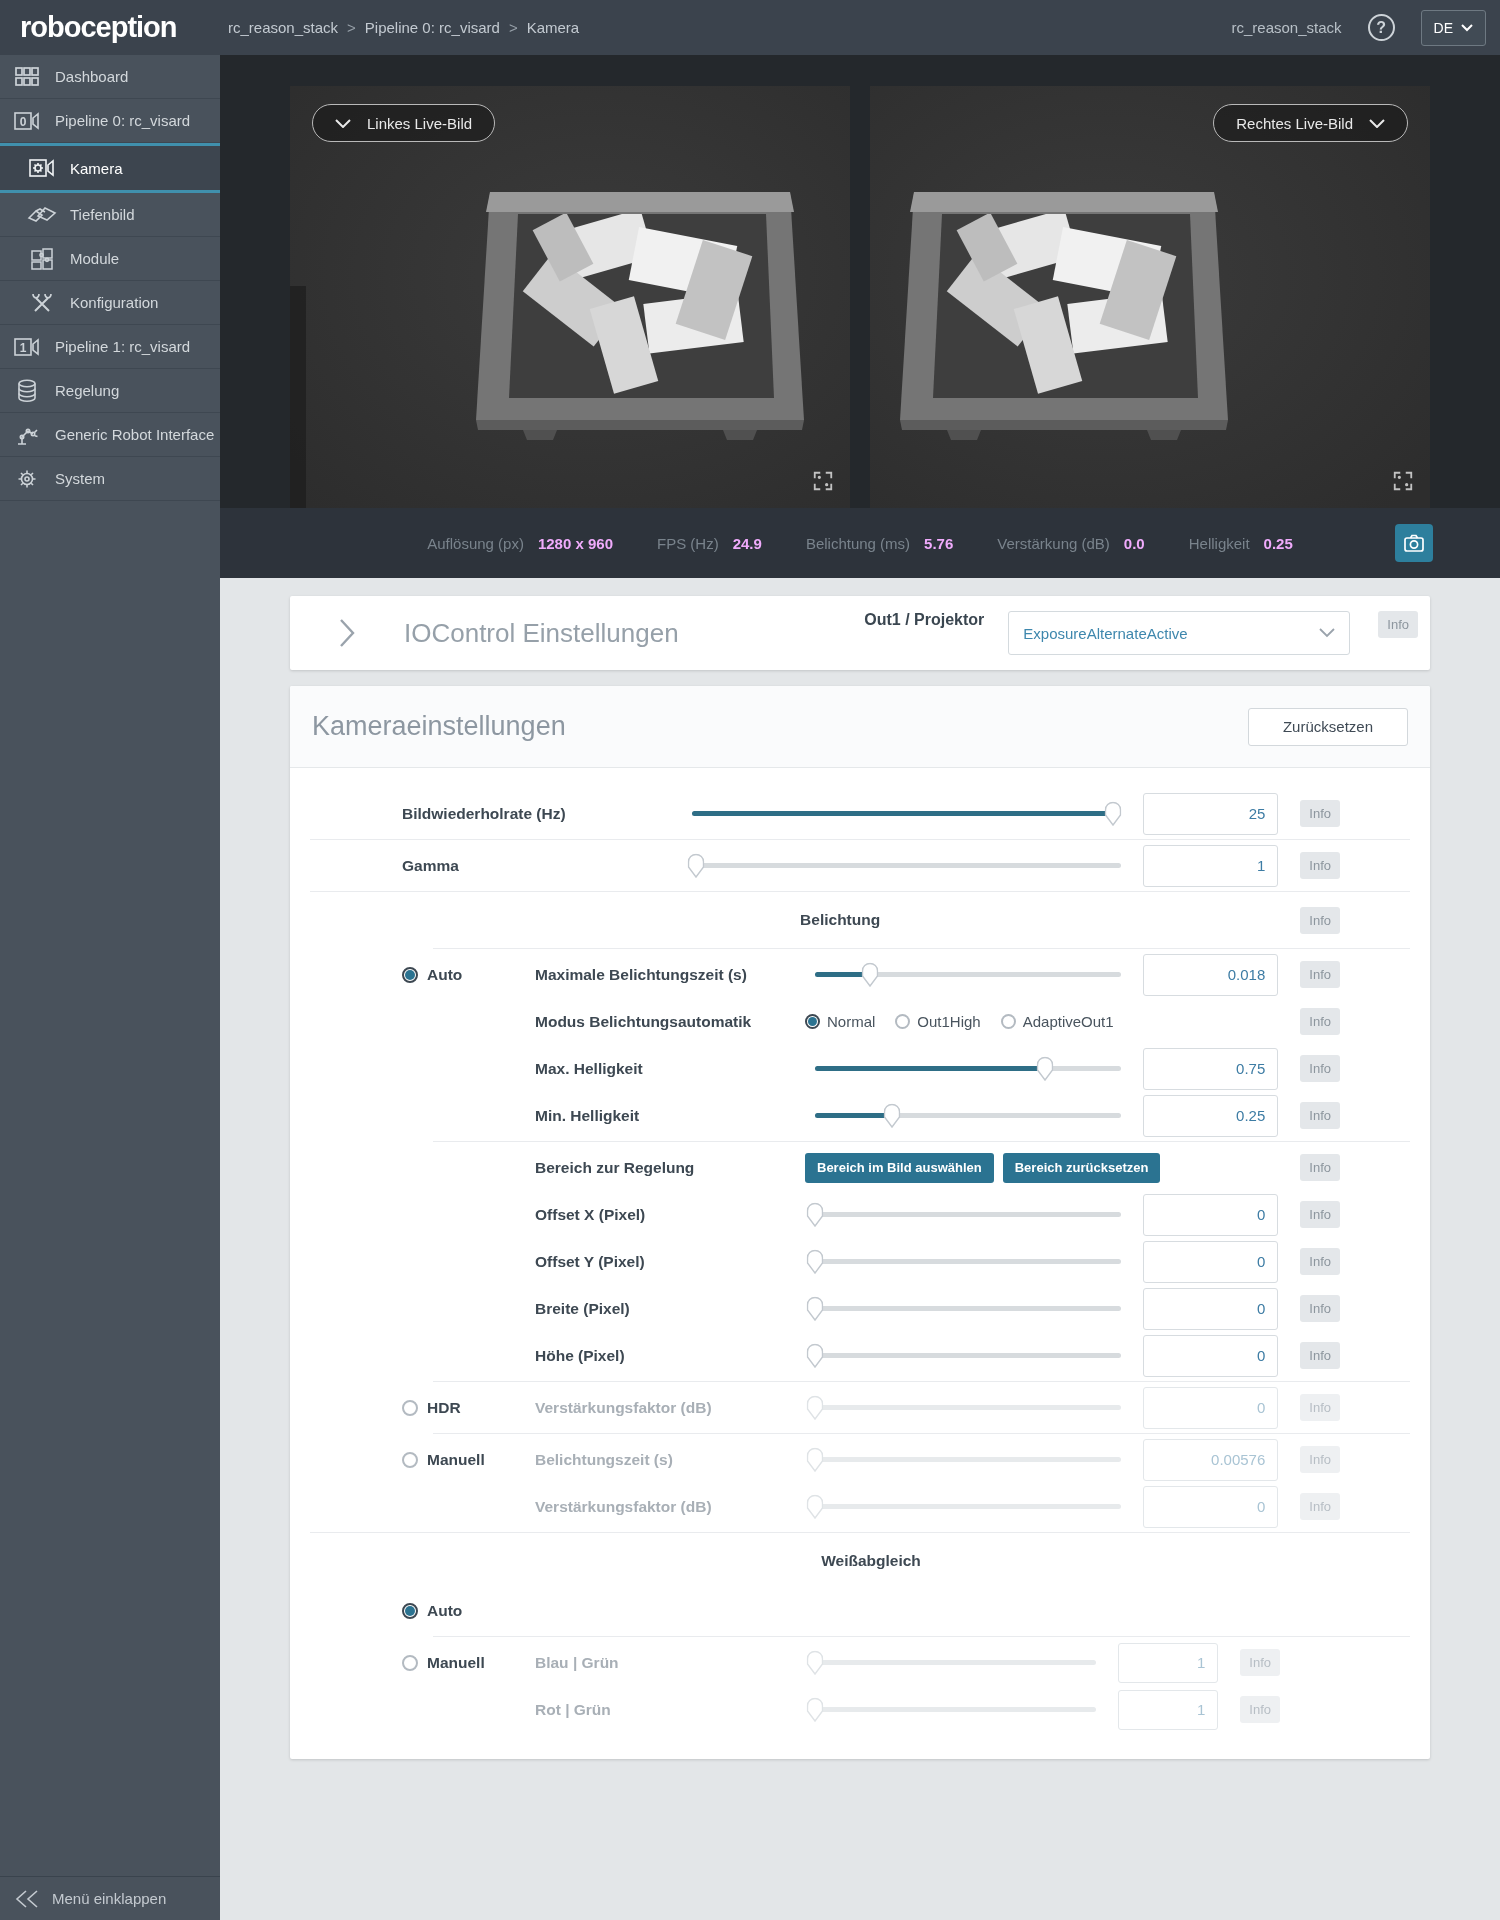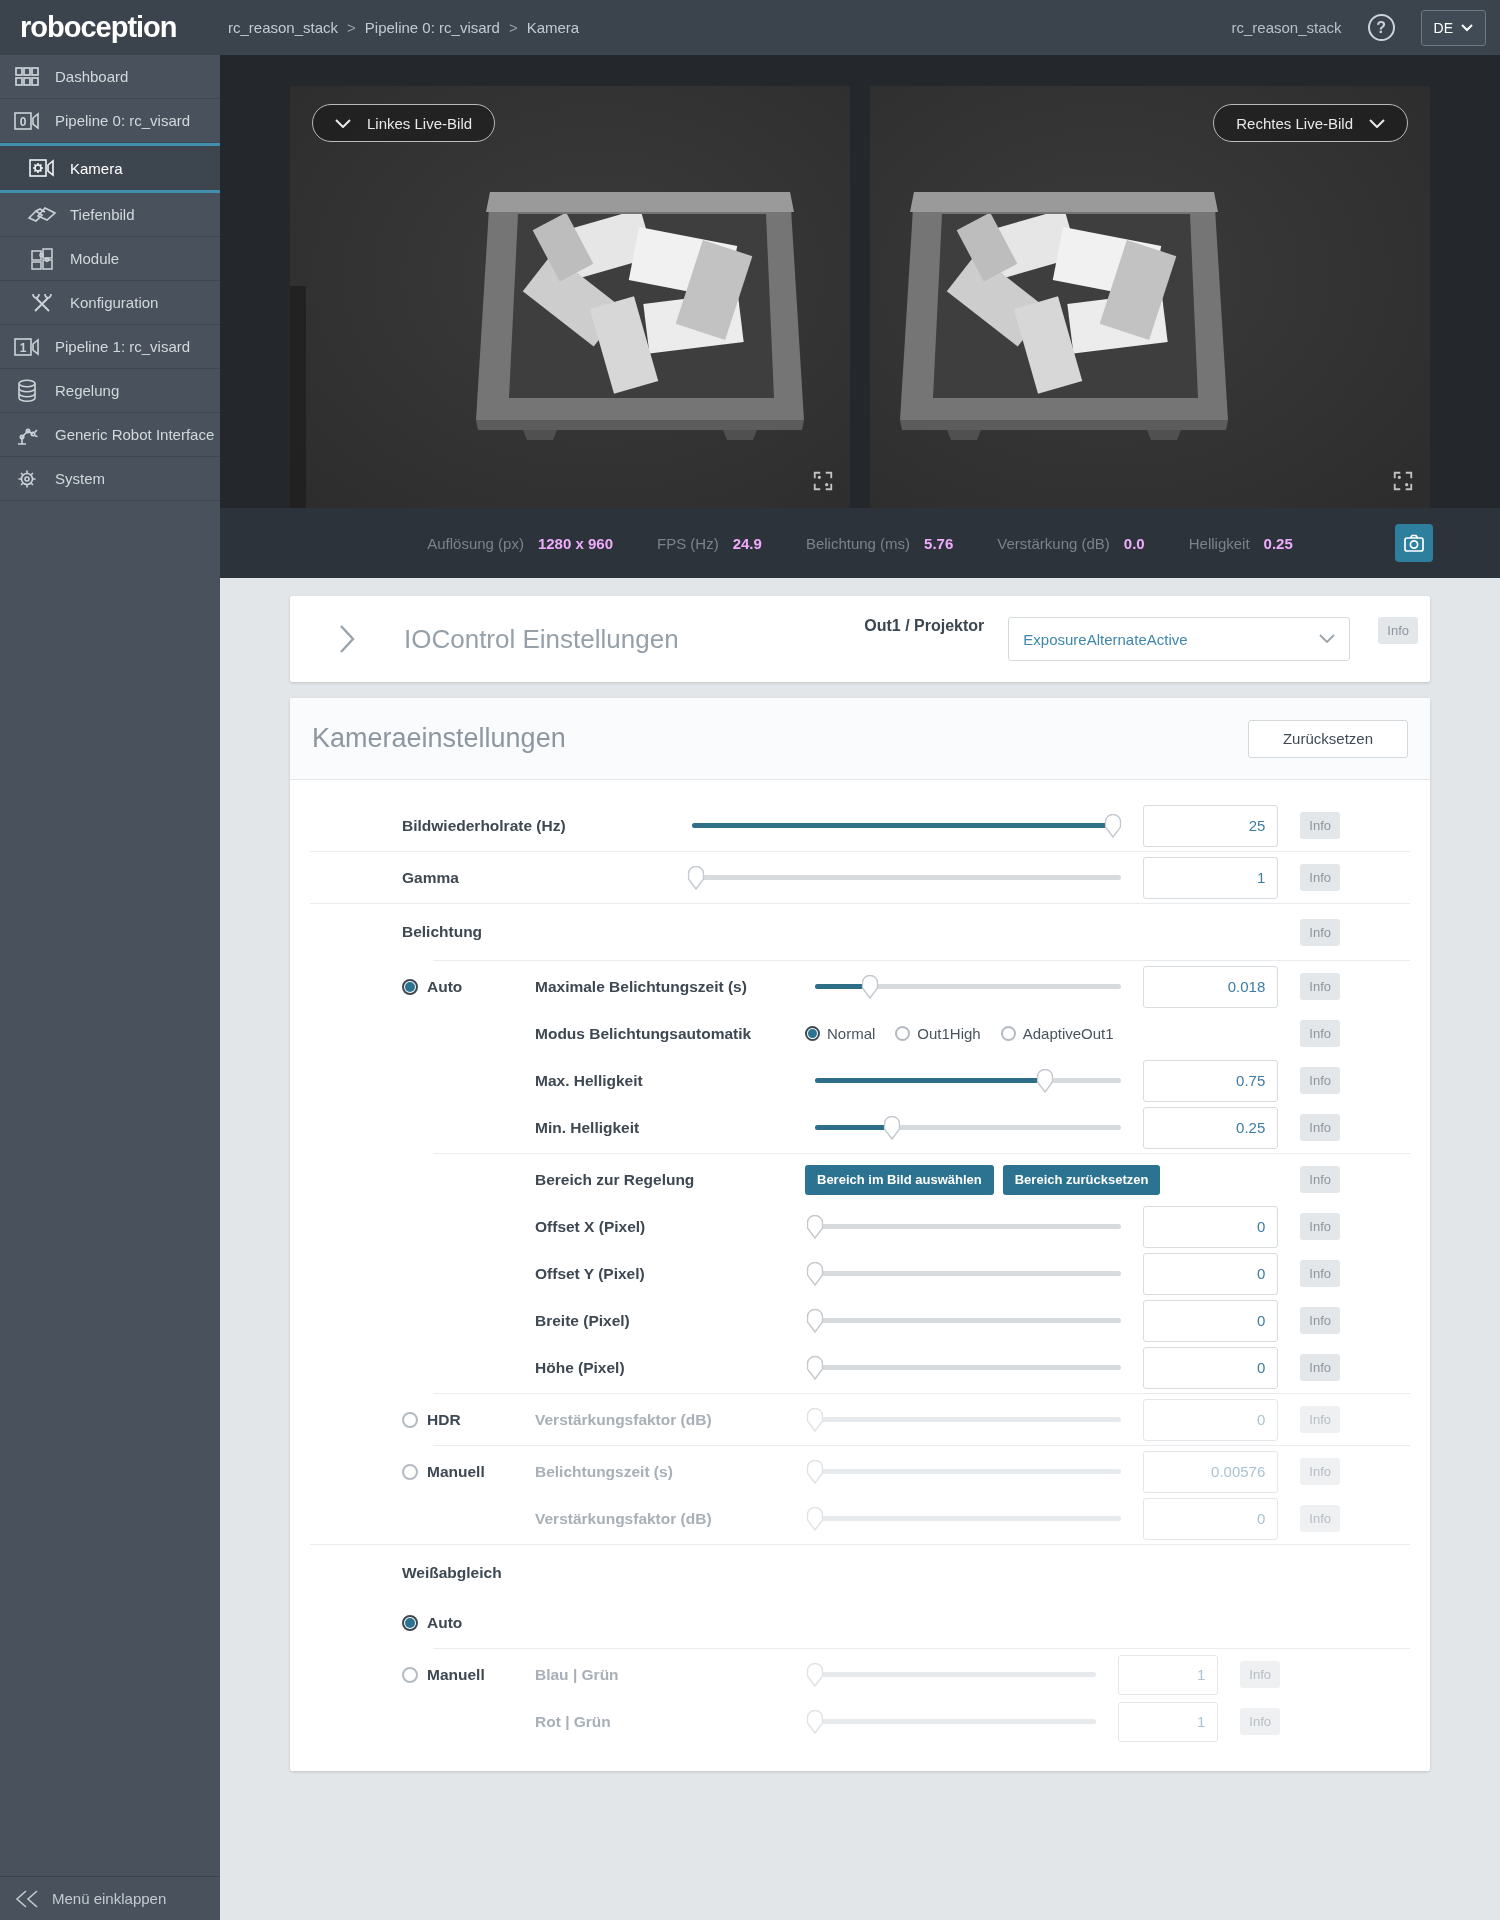--- a/index.html
+++ b/index.html
@@ -32,39 +32,39 @@
   .fsbtn { position:absolute; right:14px; bottom:14px; width:26px; height:26px; display:flex; align-items:center; justify-content:center; cursor:pointer; opacity:.85; }
   .statsbar { position:absolute; left:0; bottom:0; width:100%; height:70px; background:#2d333b; display:flex; align-items:center; justify-content:center; gap:44px; }
   .stat { display:flex; gap:14px; align-items:center; }
   .stat .sl { color:#79838c; font-size:15px; }
   .stat .sv { color:#f0abfc; font-size:15px; font-weight:700; }
   .snapbtn { position:absolute; right:67px; bottom:16px; width:38px; height:38px; background:#2d7f9d; border-radius:4px; display:flex; align-items:center; justify-content:center; cursor:pointer; }
 
   
   .content { position:absolute; left:220px; top:578px; width:1280px; bottom:0; background:#e3e6e8; padding:18px 70px 0 70px; }
   .card { background:#fff; box-shadow:0 1px 3px rgba(0,0,0,.15); border-radius:2px; }
-  .io { height:86px; display:flex; align-items:center; margin-bottom:16px; padding:0 12px 0 0; }
+  .io { height:74px; display:flex; align-items:center; margin-bottom:16px; padding:0 12px 0 0; }
   .io-chevron { margin:0 0 0 48px; display:flex; cursor:pointer; }
   .io-title { margin-left:48px; font-size:26px; font-weight:300; color:#96a0a9; }
   .io-right { margin-left:auto; display:flex; }
   .io-label { font-size:16px; font-weight:700; color:#3a4650; }
   .select { width:342px; height:44px; border:1px solid #d4dade; border-radius:3px; margin-left:24px; display:flex; align-items:center; padding:0 14px; cursor:pointer; }
   .select-val { color:#3e87ad; font-size:15px; }
   .select-chev { margin-left:auto; display:flex; }
   .info { display:inline-flex; align-items:center; justify-content:center; height:27px; padding:9px 9px; border-radius:3px; background:#e4e7ea; color:#8d969e; font-size:13px; cursor:pointer; flex:0 0 auto; }
   .io .info { margin-left:28px; }
 
   .settings-head { height:82px; background:#fafbfc; border-bottom:1px solid #e5e8ea; display:flex; align-items:center; padding:0 22px; border-radius:2px 2px 0 0; }
   .settings-head h2 { font-size:27px; font-weight:300; color:#8d97a1; }
   .reset { margin-left:auto; height:38px; padding:0 34px; background:#fff; border:1px solid #d3d8dc; border-radius:3px; font-size:15px; color:#3f4a55; font-family:inherit; cursor:pointer; }
   .settings-body { padding:22px 0 26px 0; }
 
   
   .srow { display:flex; align-items:center; min-height:47px; padding:0 90px 0 20px; }
-  .srow.heading { min-height:52px; }
+  .srow.heading { min-height:52px;text-align:center; }
   .lbl { font-size:15.5px; font-weight:600; color:#3d4852; }
   .lbl.main { flex:0 0 362px; padding-left:92px; }
   .lbl.sub { flex:0 0 260px; }
   .srow.heading .lbl.main { flex:1; }
   .radiocol { flex:0 0 225px; padding-left:92px; display:flex; align-items:center; }
   .radio { width:16px; height:16px; border:2px solid #b3bac1; border-radius:50%; background:#fff; display:inline-block; position:relative; flex:0 0 16px; cursor:pointer; }
   .radio.checked { border-color:#3d4852; }
   .radio.checked::after { content:""; position:absolute; inset:1px; background:#2b7391; border-radius:50%; }
   .radio-lbl { margin-left:9px; font-size:15.5px; font-weight:700; color:#3d4852; }
   .modes { flex:1; display:flex; align-items:center; margin-left:10px; }

